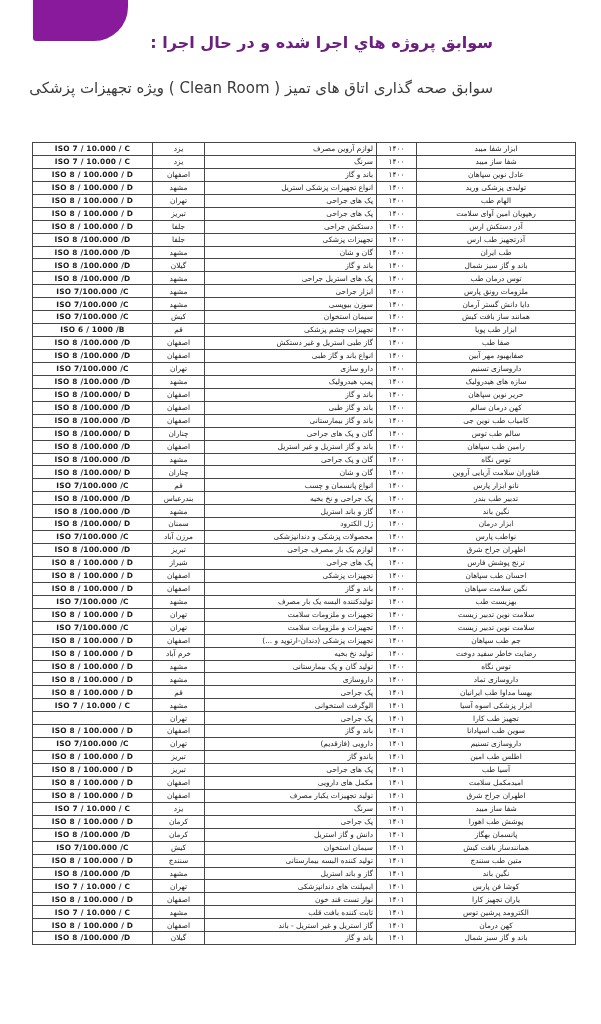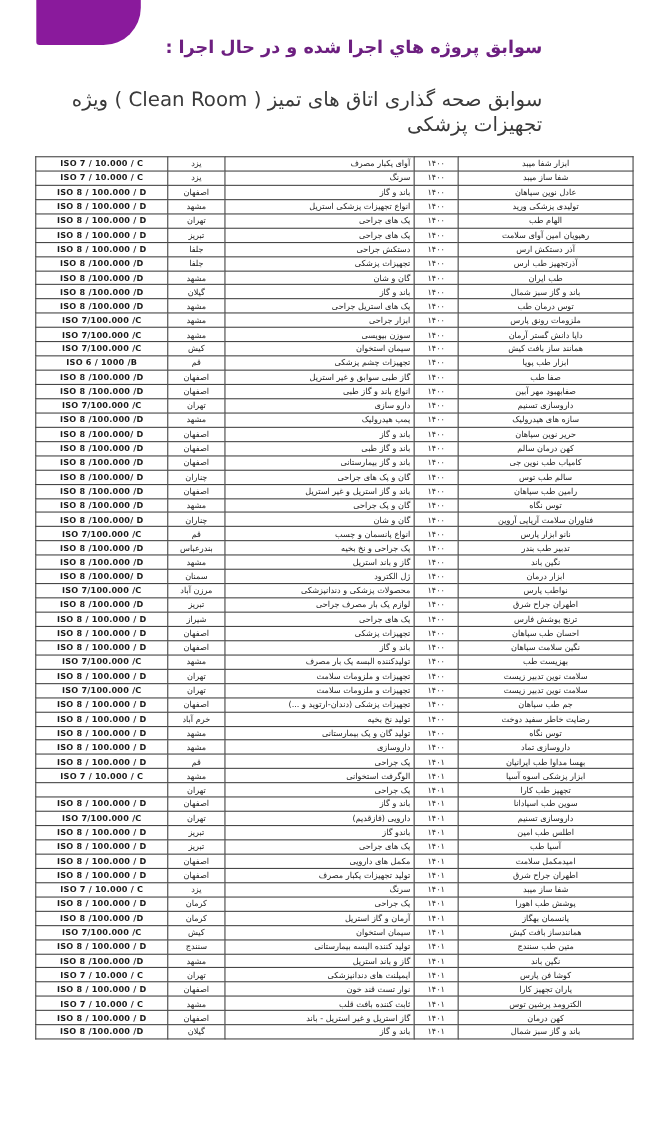--- a/index.html
+++ b/index.html
@@ -12,21 +12,21 @@
     border-radius:0 0 34px 3px;
   }
   .page-title{
     position:absolute;top:33px;right:108px;margin:0;
     direction:rtl;text-align:right;
     font-size:16px;font-weight:bold;line-height:1.25;
   }
   .page-subtitle{
     position:absolute;top:79px;right:108px;margin:0;
     direction:rtl;text-align:right;
-    font-size:18px;color:#3a3a3a;line-height:1.3;
+    font-size:15px;color:#3a3a3a;line-height:1.3;
   }
   table.records{
     position:absolute;top:142px;right:25px;width:543px;
     direction:rtl;border-collapse:collapse;table-layout:fixed;
   }
   table.records td{
     border:1px solid #474747;height:11.95px;padding:0 3px;
     font-size:7.4px;line-height:1;color:#1b1b1b;
     white-space:nowrap;overflow:hidden;vertical-align:middle;
   }
@@ -49,21 +49,21 @@
     <col style="width:159px">
     <col style="width:40px">
     <col style="width:172px">
     <col style="width:52px">
     <col style="width:120px">
   </colgroup>
   <tbody>
       <tr>
         <td class="company">ابزار شفا میبد</td>
         <td class="year">۱۴۰۰</td>
-        <td class="product">آوای یکبار مصرف</td>
+        <td class="product">لوازم آروین مصرف</td>
         <td class="city">یزد</td>
         <td class="iso">ISO 7 / 10.000 / C</td>
       </tr>
       <tr>
         <td class="company">شفا ساز میبد</td>
         <td class="year">۱۴۰۰</td>
         <td class="product">سرنگ</td>
         <td class="city">یزد</td>
         <td class="iso">ISO 7 / 10.000 / C</td>
       </tr>
@@ -154,21 +154,21 @@
       <tr>
         <td class="company">ابزار طب پویا</td>
         <td class="year">۱۴۰۰</td>
         <td class="product">تجهیزات چشم پزشکی</td>
         <td class="city">قم</td>
         <td class="iso">ISO 6 / 1000 /B</td>
       </tr>
       <tr>
         <td class="company">صفا طب</td>
         <td class="year">۱۴۰۰</td>
-        <td class="product">گاز طبی سوابق و غیر استریل</td>
+        <td class="product">گاز طبی استریل و غیر دستکش</td>
         <td class="city">اصفهان</td>
         <td class="iso">ISO 8 /100.000 /D</td>
       </tr>
       <tr>
         <td class="company">صفابهبود مهر آبین</td>
         <td class="year">۱۴۰۰</td>
         <td class="product">انواع باند و گاز طبی</td>
         <td class="city">اصفهان</td>
         <td class="iso">ISO 8 /100.000 /D</td>
       </tr>
@@ -420,21 +420,21 @@
       <tr>
         <td class="company">پوشش طب اهورا</td>
         <td class="year">۱۴۰۱</td>
         <td class="product">پک جراحی</td>
         <td class="city">کرمان</td>
         <td class="iso">ISO 8 / 100.000 / D</td>
       </tr>
       <tr>
         <td class="company">پانسمان بهگاز</td>
         <td class="year">۱۴۰۱</td>
-        <td class="product">آرمان و گاز استریل</td>
+        <td class="product">دانش و گاز استریل</td>
         <td class="city">کرمان</td>
         <td class="iso">ISO 8 /100.000 /D</td>
       </tr>
       <tr>
         <td class="company">همانندساز بافت کیش</td>
         <td class="year">۱۴۰۱</td>
         <td class="product">سیمان استخوان</td>
         <td class="city">کیش</td>
         <td class="iso">ISO 7/100.000 /C</td>
       </tr>

